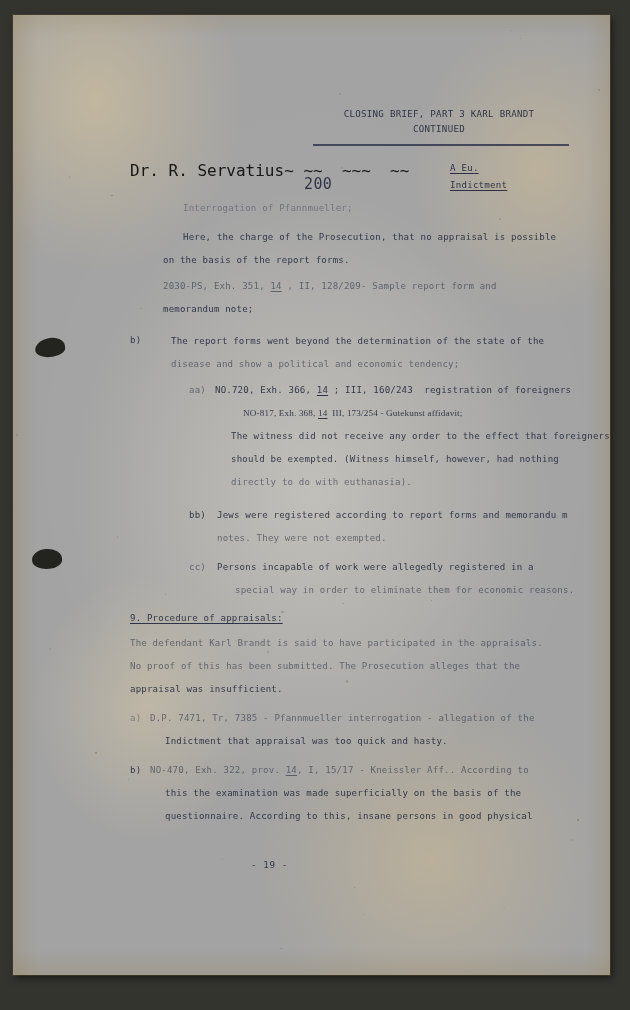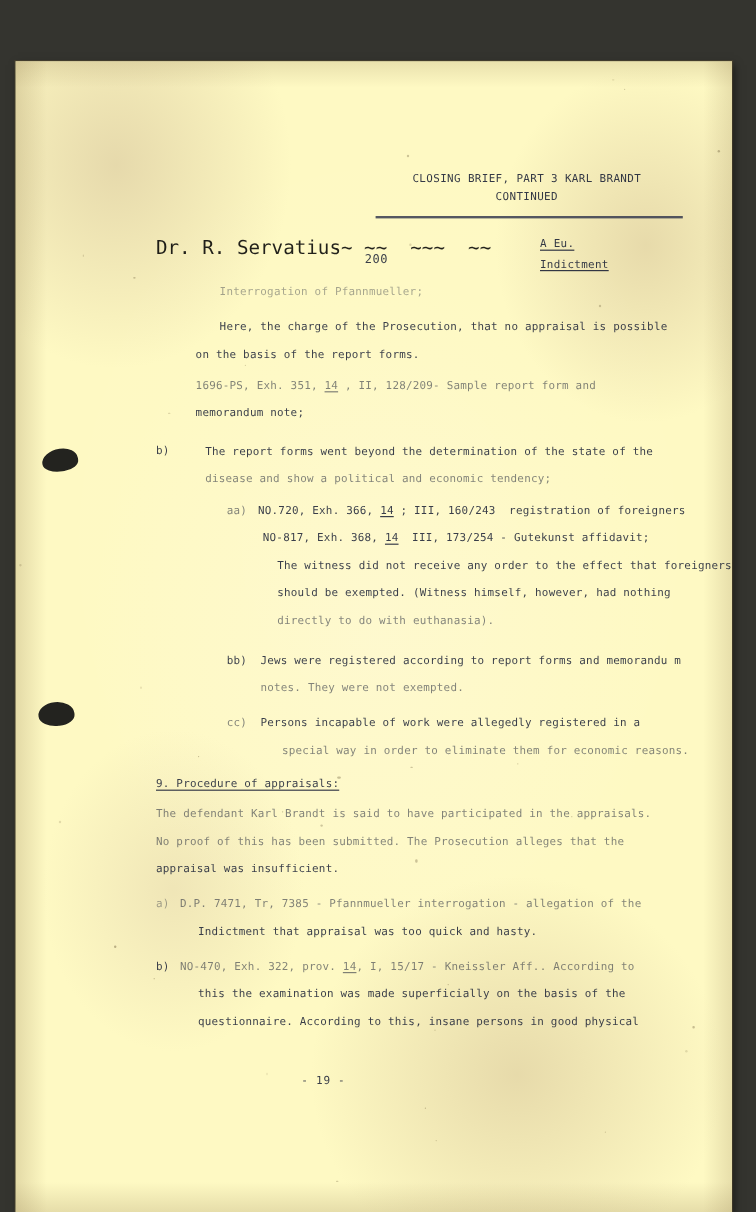--- a/index.html
+++ b/index.html
@@ -31,26 +31,25 @@
         rgba(255,255,255,0.045) 0%, rgba(0,0,0,0) 70%);
   }
 
   
   #paper {
     position: absolute;
     left: 13px;
     top: 15px;
     width: 597px;
     height: 960px;
-    background: #fef9c3;
+    background: #a3a3a3;
     box-shadow:
       0 0 0 1px rgba(90,78,48,0.45),
       2px 3px 7px rgba(0,0,0,0.55);
     overflow: hidden;
-    margin-top: 36px;
   }
   
   #paper::before{
     content:"";
     position:absolute; inset:0;
     pointer-events:none;
     background:
       radial-gradient(ellipse 36% 26% at 14% 9%,  rgba(214,196,156,0.60) 0%, rgba(0,0,0,0) 68%),
       radial-gradient(ellipse 30% 22% at 88% 16%, rgba(210,190,148,0.52) 0%, rgba(0,0,0,0) 70%),
       radial-gradient(ellipse 40% 24% at 70% 88%, rgba(208,188,146,0.50) 0%, rgba(0,0,0,0) 72%),
@@ -143,21 +142,21 @@
     line-height:16.5px;
     letter-spacing:0.25px;
     opacity:0.9;
   }
   #caption-block div{ white-space:pre; }
 
   #folio-number{
     position:absolute;
     left:291px; top:160px;
     z-index:2;
-    font-size:10px;
+    font-size:15px;
     color:#1e2438;
     opacity:0.88;
     letter-spacing:0.4px;
   }
   #page-footer{
     position:absolute;
     left:0; top:844px;
     width:513px;
     text-align:center;
     z-index:2;
@@ -198,28 +197,28 @@
 
     <div id="caption-block">
       <div class="u">A Eu.</div>
       <div class="u">Indictment</div>
     </div>
 
     <div id="typescript">
         <div class="ln veryfaint" style="left: 170px; top: 182px; margin-top: 0.21px;">Interrogation of Pfannmueller;</div>
         <div class="ln" style="left: 170px; top: 211px; margin-top: -0.27px;">Here, the charge of the Prosecution, that no appraisal is possible</div>
         <div class="ln" style="left: 150px; top: 234px; margin-top: 0.08px;">on the basis of the report forms.</div>
-        <div class="ln faint" style="left: 150px; top: 260px; margin-top: -0.32px;"><span>1696-PS, Exh. 351, </span><span class="u">14</span><span> , II, 128/209- Sample report form and</span></div>
+        <div class="ln faint" style="left: 150px; top: 260px; margin-top: -0.32px;"><span>2030-PS, Exh. 351, </span><span class="u">14</span><span> , II, 128/209- Sample report form and</span></div>
         <div class="ln" style="left: 150px; top: 283px; margin-top: -0.07px;">memorandum note;</div>
         <div class="ln" style="left: 117px; top: 315px; margin-top: -0.52px;">b)</div>
         <div class="ln" style="left: 158px; top: 315px; margin-top: 0.47px;">The report forms went beyond the determination of the state of the</div>
         <div class="ln faint" style="left: 158px; top: 338px; margin-top: 0.45px;">disease and show a political and economic tendency;</div>
         <div class="ln faint" style="left: 176px; top: 364px; margin-top: 0.37px;">aa)</div>
         <div class="ln" style="left: 202px; top: 364px; margin-top: 0.03px;"><span>NO.720, Exh. 366, </span><span class="u">14</span><span> ; III, 160/243  registration of foreigners</span></div>
-        <div class="ln" style="left: 206px; top: 387px; margin-top: 0.32px;"><span>NO-817, Exh. 368, </span><span class="u">14</span><span>  III, 173/254 - Gutekunst affidavit;</span></div>
+        <div class="ln" style="left: 230px; top: 387px; margin-top: 0.32px; font-family: Liberation Serif, serif;"><span>NO-817, Exh. 368, </span><span class="u">14</span><span>  III, 173/254 - Gutekunst affidavit;</span></div>
         <div class="ln" style="left: 218px; top: 410px; margin-top: -0.47px;">The witness did not receive any order to the effect that foreigners</div>
         <div class="ln" style="left: 218px; top: 433px; margin-top: -0.17px;">should be exempted. (Witness himself, however, had nothing</div>
         <div class="ln faint" style="left: 218px; top: 456px; margin-top: -0.49px;">directly to do with euthanasia).</div>
         <div class="ln" style="left: 176px; top: 489px; margin-top: -0.08px;">bb)</div>
         <div class="ln" style="left: 204px; top: 489px; margin-top: -0.04px;">Jews were registered according to report forms and memorandu m</div>
         <div class="ln faint" style="left: 204px; top: 512px; margin-top: 0.11px;">notes. They were not exempted.</div>
         <div class="ln faint" style="left: 176px; top: 541px; margin-top: 0.4px;">cc)</div>
         <div class="ln faint" style="left: 222px; top: 564px; margin-top: 0.22px;">special way in order to eliminate them for economic reasons.</div>
         <div class="ln" style="left: 204px; top: 541px; margin-top: 0.03px;">Persons incapable of work were allegedly registered in a</div>
         <div class="ln u" style="left: 117px; top: 592px; margin-top: -0.23px;">9. Procedure of appraisals:</div>

